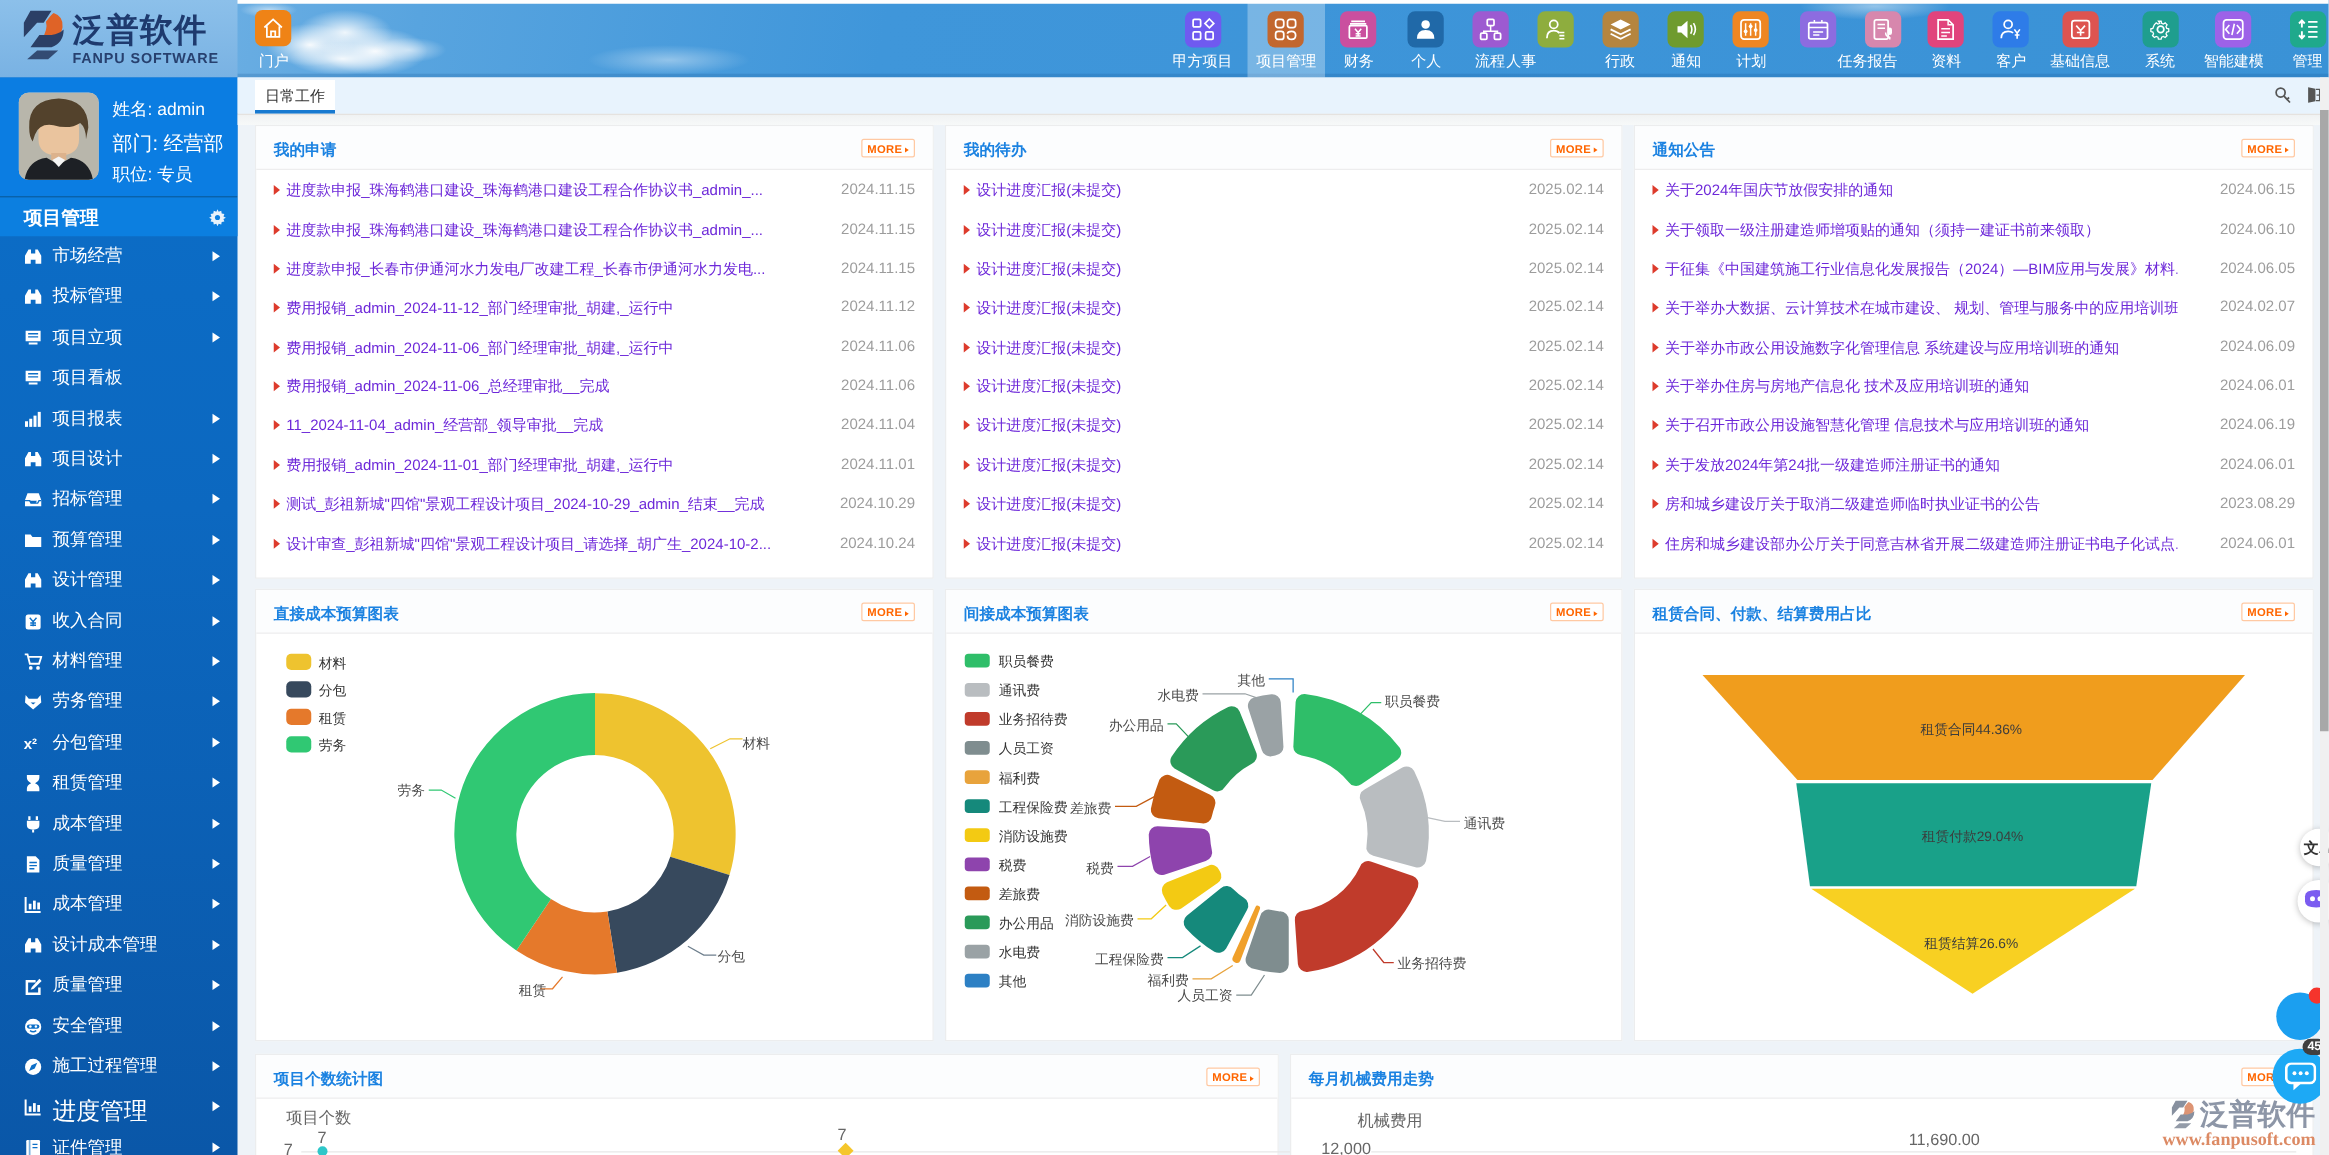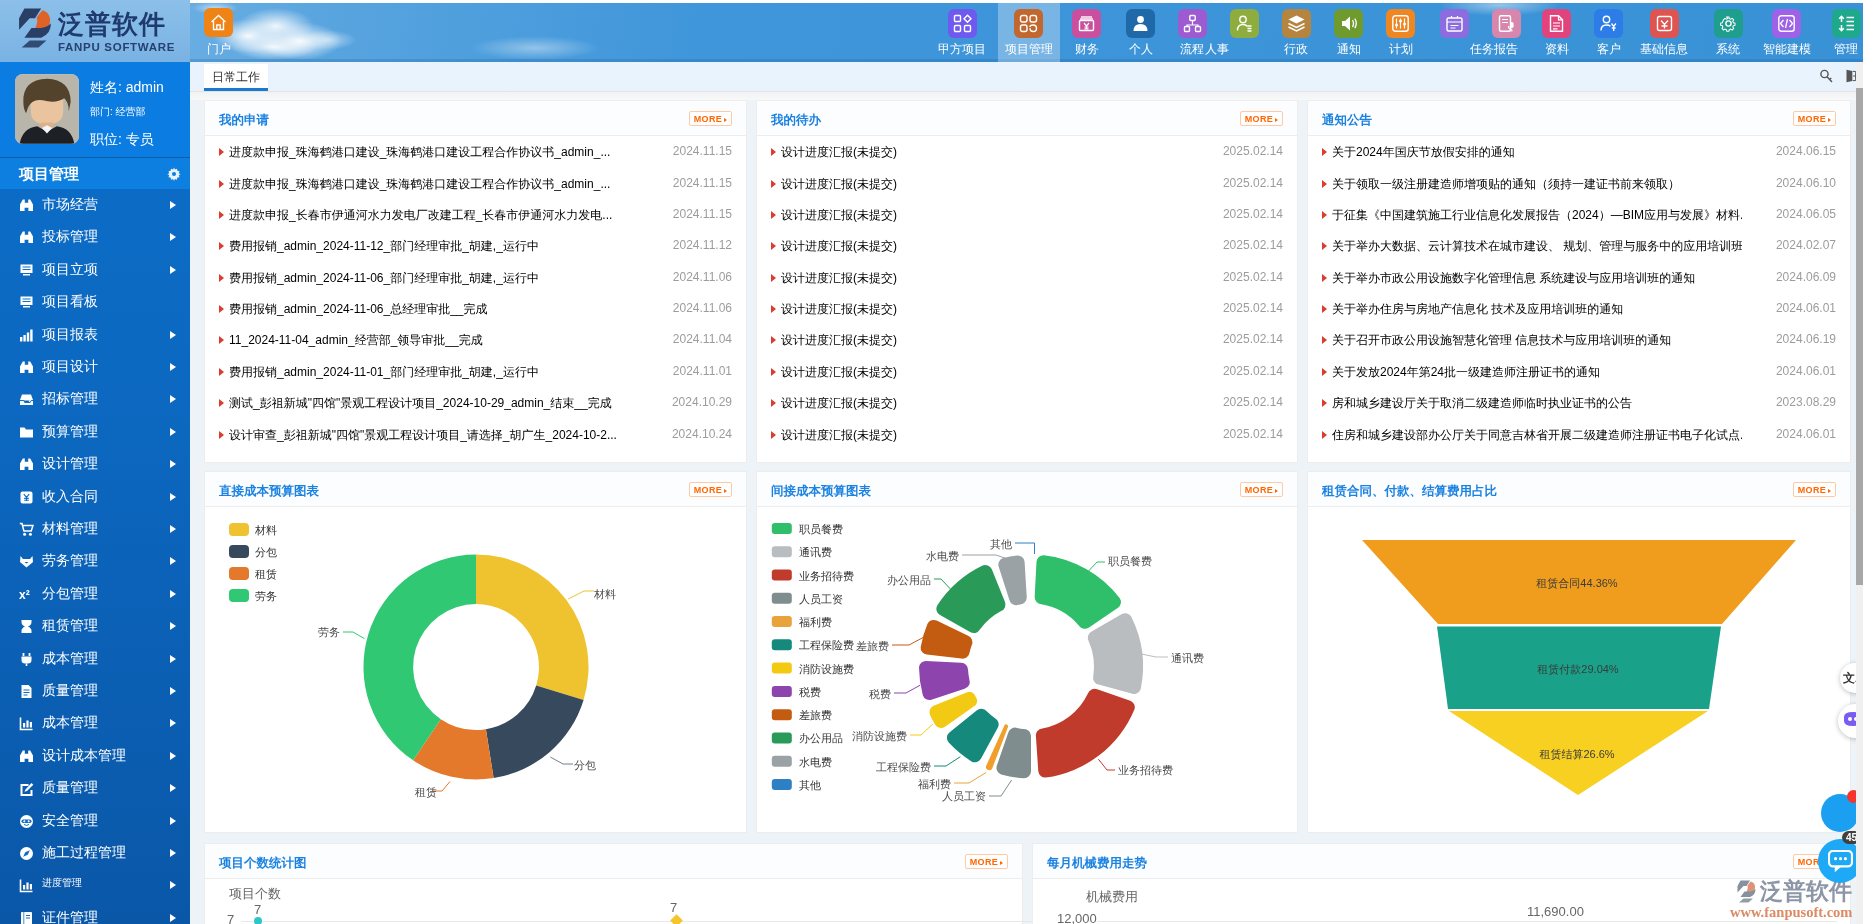--- a/index.html
+++ b/index.html
@@ -3,21 +3,21 @@
 *{margin:0;padding:0;box-sizing:border-box}
 html,body{width:1863px;height:924px;overflow:hidden;font-family:"Liberation Sans",sans-serif;background:#eef3f8}
 #page{position:relative;width:1863px;height:924px}
 .panel{position:absolute;background:#fff;border:1px solid #ecedee}
 .phead{position:relative;height:35px;background:#fcfdfe;border-bottom:1px solid #ededee}
 .ptitle{position:absolute;left:14px;top:10.5px;font-size:12.5px;font-weight:bold;color:#1b82e1}
 .more{position:absolute;right:14px;top:10px;font-size:9px;font-weight:bold;color:#f60;border:1px solid #ffc9a3;border-radius:2px;padding:1.5px 4px;background:#fff;letter-spacing:.3px}
 .mtri{display:inline-block;margin-left:2px;width:0;height:0;border-left:3.5px solid #f60;border-top:2.8px solid transparent;border-bottom:2.8px solid transparent}
 .li{position:absolute;left:0;width:100%;height:31.35px}
 .tri{position:absolute;left:14px;top:11px;width:0;height:0;border-left:5px solid #dd3b2c;border-top:4px solid transparent;border-bottom:4px solid transparent}
-.lt{position:absolute;left:24px;top:7px;font-size:12px;color:#000000;white-space:nowrap;overflow:hidden;max-width:410px}
+.lt{position:absolute;left:24px;top:7px;font-size:12px;color:#6d28d9;white-space:nowrap;overflow:hidden;max-width:410px}
 .ld{position:absolute;right:14px;top:7px;font-size:12px;color:#9c9c9c}
 </style></head><body>
 <div id="page">
 <div style="position:absolute;left:0;top:0;width:1863px;height:62px;background:linear-gradient(100deg,#7fb9e7 0%,#58a4df 18%,#3f96da 38%,#3a92d6 100%);overflow:hidden">
 <div style="position:absolute;left:192px;top:2px;width:46px;height:12px;background:radial-gradient(closest-side,rgba(255,255,255,.55),rgba(255,255,255,0))"></div>
 <div style="position:absolute;left:213px;top:19px;width:70px;height:34px;background:radial-gradient(closest-side,rgba(255,255,255,.95),rgba(255,255,255,0))"></div>
 <div style="position:absolute;left:238px;top:8px;width:76px;height:36px;background:radial-gradient(closest-side,rgba(255,255,255,.9),rgba(255,255,255,0))"></div>
 <div style="position:absolute;left:258px;top:22px;width:84px;height:38px;background:radial-gradient(closest-side,rgba(255,255,255,.95),rgba(255,255,255,0))"></div>
 <div style="position:absolute;left:231px;top:34px;width:86px;height:26px;background:radial-gradient(closest-side,rgba(255,255,255,.9),rgba(255,255,255,0))"></div>
 <div style="position:absolute;left:297px;top:30px;width:60px;height:20px;background:radial-gradient(closest-side,rgba(255,255,255,.55),rgba(255,255,255,0))"></div>
@@ -195,21 +195,21 @@
 <div style="position:absolute;left:15px;top:12px;width:64px;height:70px;background:#cfcdc8;overflow:hidden;border-radius:8px">
 <svg width="64" height="70" viewBox="0 0 69 75">
 <rect width="69" height="75" fill="#b8b6ab"></rect>
 <path d="M17 30 Q17 14 34.5 14 Q52 14 52 30 L52 40 Q52 54 34.5 54 Q17 54 17 40 Z" fill="#eac49e"></path>
 <path d="M9 30 Q8 6 34.5 5 Q60 6 60 30 L58 40 Q58 30 53 26 Q44 32 30 28 Q18 26 14 36 L12 42 Q9 38 9 30 Z" fill="#53422c"></path>
 <path d="M28 52 L41 52 L41 58 L28 58 Z" fill="#dcb28c"></path>
 <path d="M5 75 Q8 58 24 56 L34.5 62 L45 56 Q61 58 64 75 Z" fill="#1d2025"></path>
 <path d="M29 58 L34.5 64 L40 58 L34.5 55 Z" fill="#f5f5f5"></path>
 </svg></div>
 <div style="position:absolute;left:90px;top:17px;font-size:14px;color:#fff">姓名: admin</div>
-<div style="position:absolute;left:90px;top:43px;font-size:10px;color:#fff">部门: 经营部</div>
+<div style="position:absolute;left:90px;top:43px;font-size:16px;color:#fff">部门: 经营部</div>
 <div style="position:absolute;left:90px;top:69px;font-size:14px;color:#fff">职位: 专员</div>
 <div style="position:absolute;left:0;top:127.0px;width:190px;height:32.4px">
         <div style="position:absolute;left:19px;top:9px"><svg width="15" height="15" viewBox="0 0 15 15" fill="#fff">
             <path d="M1 13 V6.5 L3.8 1.5 h2 v3.2 h3.4 V1.5 h2 L14 6.5 V13 h-4.6 V9.8 H5.6 V13 Z"></path>
           </svg></div>
         <div style="position:absolute;left:42px;top:7px;font-size:14px;color:#fff">市场经营</div>
         <div style="position:absolute;left:170px;top:12px;width:0;height:0;border-left:6px solid #fff;border-top:4.5px solid transparent;border-bottom:4.5px solid transparent"></div>
       </div>
       <div style="position:absolute;left:0;top:159.4px;width:190px;height:32.4px">
         <div style="position:absolute;left:19px;top:9px"><svg width="15" height="15" viewBox="0 0 15 15" fill="#fff">
@@ -371,21 +371,21 @@
         <div style="position:absolute;left:42px;top:7px;font-size:14px;color:#fff">施工过程管理</div>
         <div style="position:absolute;left:170px;top:12px;width:0;height:0;border-left:6px solid #fff;border-top:4.5px solid transparent;border-bottom:4.5px solid transparent"></div>
       </div>
       <div style="position:absolute;left:0;top:807.4px;width:190px;height:32.4px">
         <div style="position:absolute;left:19px;top:9px"><svg width="15" height="15" viewBox="0 0 15 15" fill="#fff">
             <path d="M1.5 1.5 v12 h12" fill="none" stroke="#fff" stroke-width="1.6"></path>
             <rect x="4" y="7" width="2.2" height="4.5"></rect>
             <rect x="7.4" y="4.5" width="2.2" height="7"></rect>
             <rect x="10.8" y="6" width="2.2" height="5.5"></rect>
           </svg></div>
-        <div style="position:absolute;left:42px;top:7px;font-size:10px;color:#fff">进度管理</div>
+        <div style="position:absolute;left:42px;top:7px;font-size:19px;color:#fff">进度管理</div>
         <div style="position:absolute;left:170px;top:12px;width:0;height:0;border-left:6px solid #fff;border-top:4.5px solid transparent;border-bottom:4.5px solid transparent"></div>
       </div>
       <div style="position:absolute;left:0;top:839.8px;width:190px;height:32.4px">
         <div style="position:absolute;left:19px;top:9px"><svg width="15" height="15" viewBox="0 0 15 15" fill="#fff">
             <rect x="2" y="1" width="11" height="13" rx="1"></rect>
             <rect x="4" y="1" width="1.4" height="13" fill="#0d6fc7" opacity=".55"></rect>
             <path d="M7 4.5 h4 M7 7 h4" stroke="#0d6fc7" stroke-width="1"></path>
           </svg></div>
         <div style="position:absolute;left:42px;top:7px;font-size:14px;color:#fff">证件管理</div>
         <div style="position:absolute;left:170px;top:12px;width:0;height:0;border-left:6px solid #fff;border-top:4.5px solid transparent;border-bottom:4.5px solid transparent"></div>

